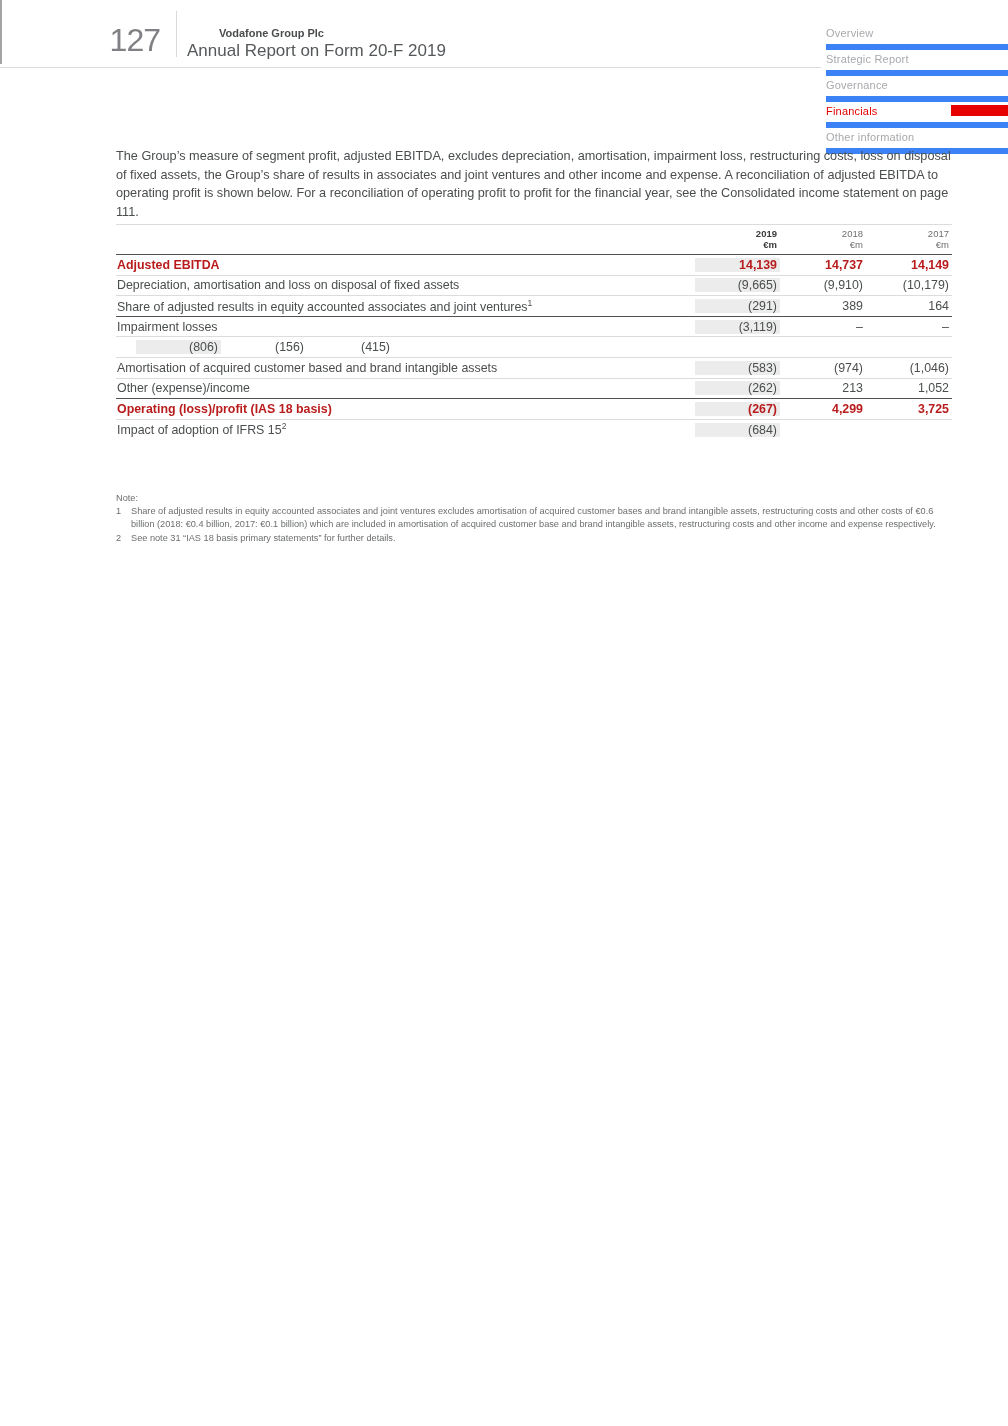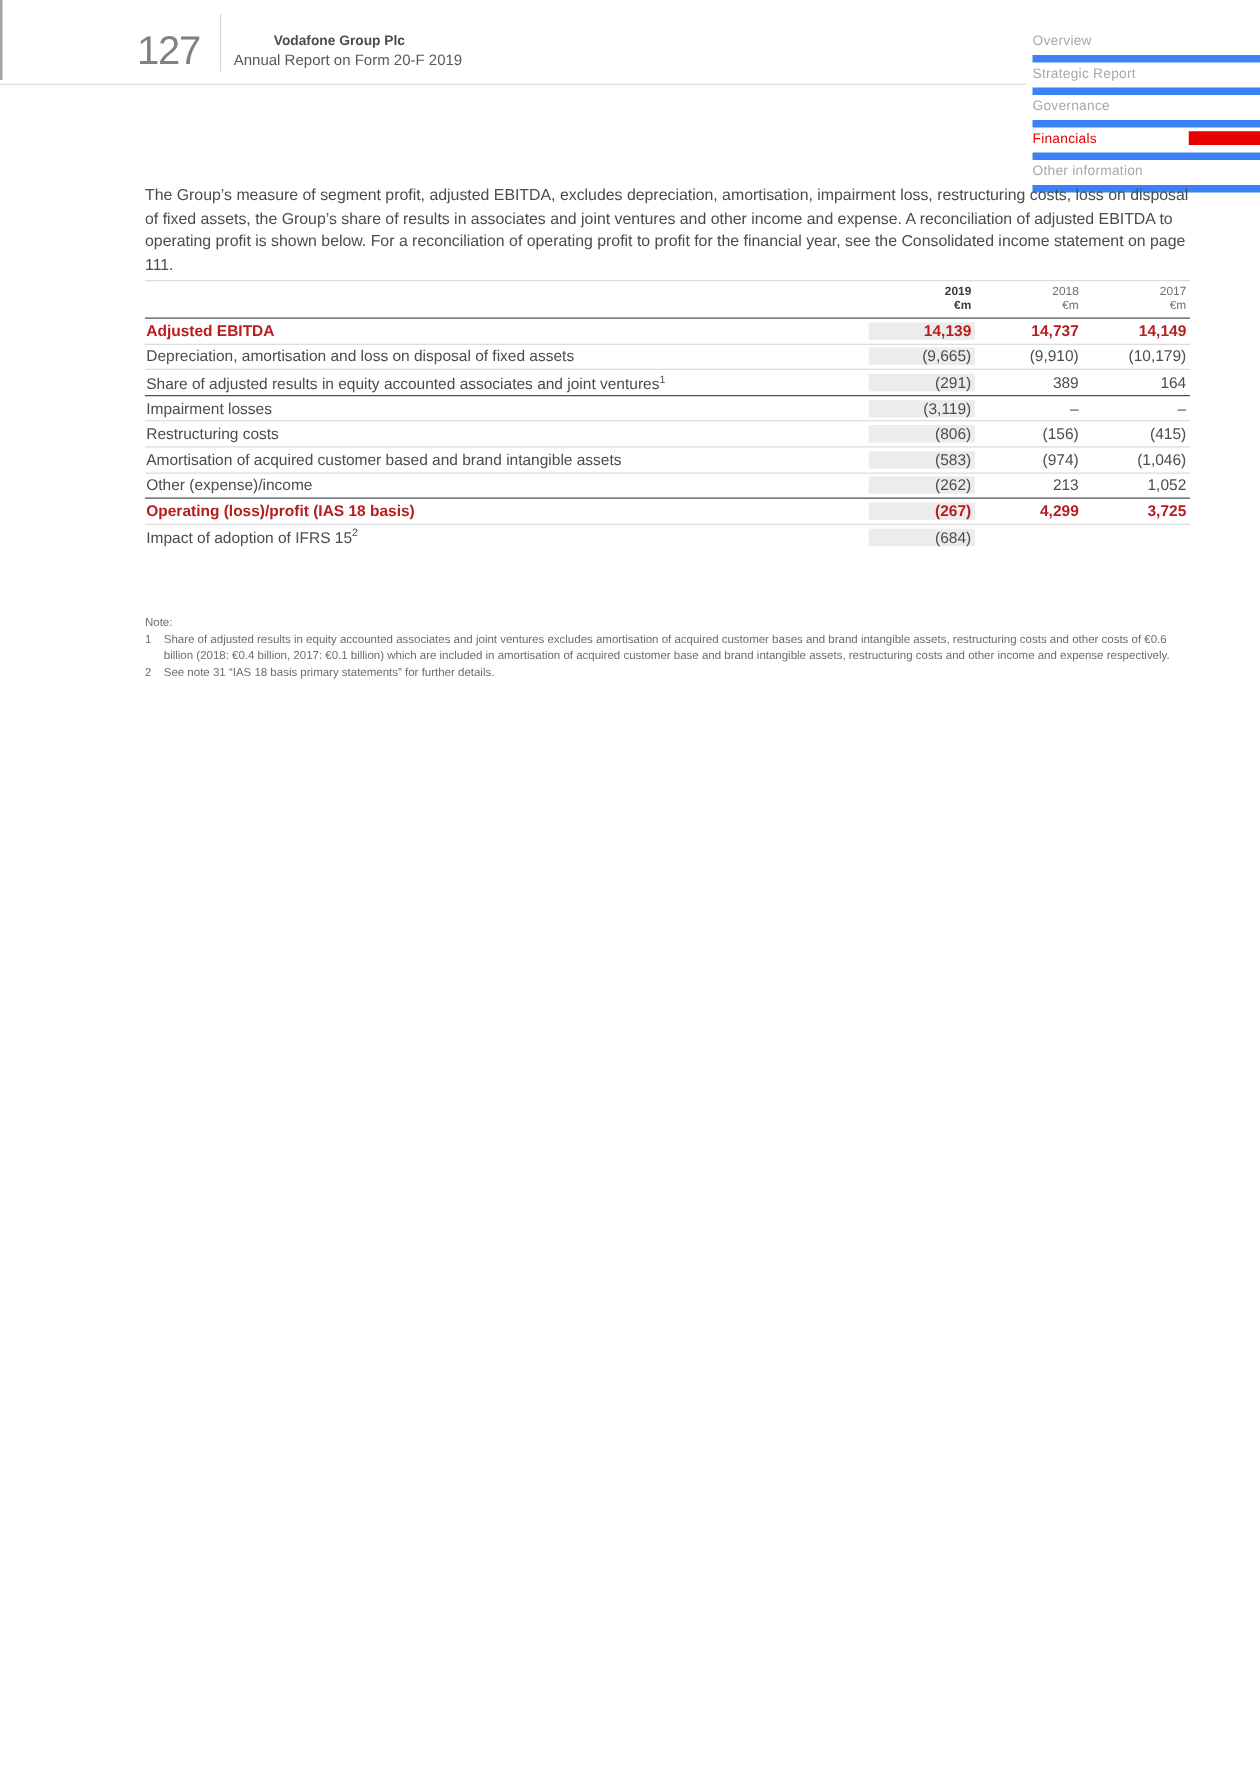--- a/index.html
+++ b/index.html
@@ -26,21 +26,21 @@
   .header-divider {
     position: absolute; left: 176px; top: 11px;
     width: 1px; height: 46px; background: #d9d9d9;
   }
   .report-title {
     position: absolute; left: 187px; top: 27px;
     font-size: 11px; font-weight: bold; color: #4a4d4e; margin-left: 32px;
   }
   .report-subtitle {
     position: absolute; left: 187px; top: 41px;
-    font-size: 12px; color: #55585a;
+    font-size: 17px; color: #55585a;
   }
   .header-rule {
     position: absolute; left: 0; top: 67px;
     width: 821px; height: 1px; background: #dcdcdc;
   }
 
   
   .nav { position: absolute; left: 826px; top: 24px; width: 182px; }
   .nav-item {
     position: relative;
@@ -157,21 +157,20 @@
           <div class="v">389</div>
           <div class="v">164</div>
         </div>
         <div class="t-row bt-dark">
           <div class="label">Impairment losses</div>
           <div class="v c2019">(3,119)</div>
           <div class="v">–</div>
           <div class="v">–</div>
         </div>
         <div class="t-row">
-          <div class="label">Restructuring costs</div>
           <div class="v c2019">(806)</div>
           <div class="v">(156)</div>
           <div class="v">(415)</div>
         </div>
         <div class="t-row">
           <div class="label">Amortisation of acquired customer based and brand intangible assets</div>
           <div class="v c2019">(583)</div>
           <div class="v">(974)</div>
           <div class="v">(1,046)</div>
         </div>

